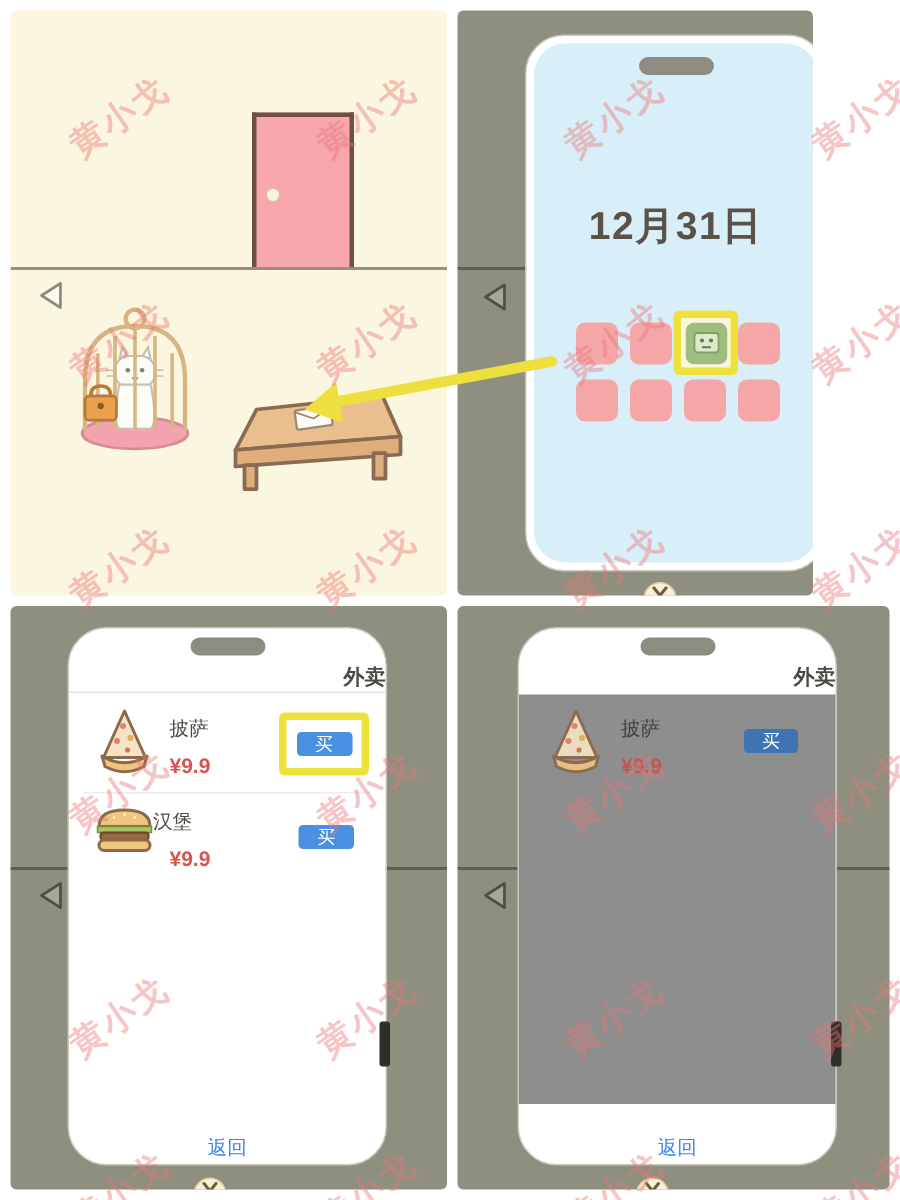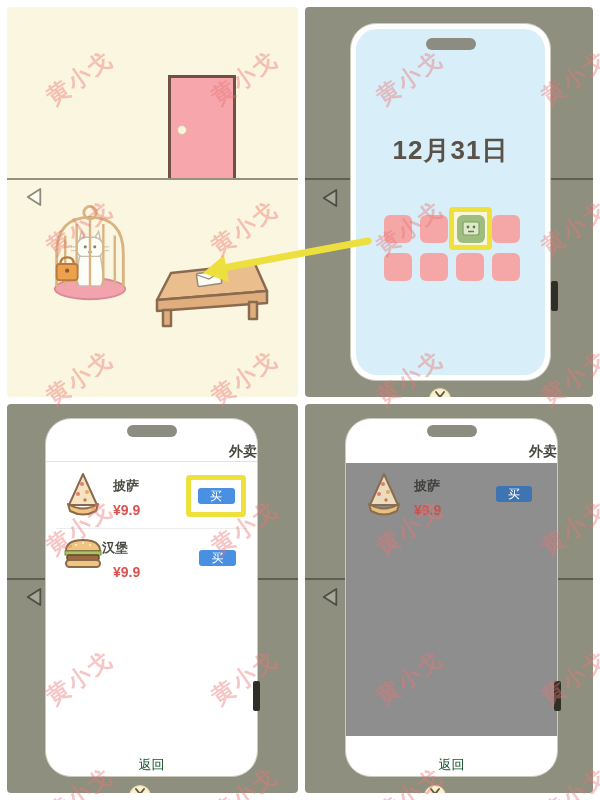--- a/index.html
+++ b/index.html
@@ -1,20 +1,20 @@
 <!DOCTYPE html>
 <html><head>
 <meta charset="utf-8">
 <style>
   html,body{margin:0;padding:0;background:#fff;}
   .canvas{position:relative;width:600px;height:800px;background:#fff;overflow:hidden;
           font-family:"Liberation Sans",sans-serif;}
   .quad{position:absolute;overflow:hidden;border-radius:4px;}
   #q-room{left:7px;top:7px;width:291px;height:390px;background:#FBF6DF;}
-  #q-home{left:305px;top:7px;width:288px;height:390px;background:#8F8F7F;}
+  #q-home{left:305px;top:7px;width:237px;height:390px;background:#8F8F7F;}
   #q-shop{left:7px;top:404px;width:291px;height:389px;background:#8F8F7F;}
   #q-confirm{left:305px;top:404px;width:288px;height:389px;background:#8F8F7F;}
 
   .wall-line{position:absolute;left:0;right:0;height:2px;}
   .wall-cream{background:#98907E;}
   .wall-gray{background:#5E5E52;}
 
   .back-tri{position:absolute;width:18px;height:20px;}
 
   
@@ -38,25 +38,25 @@
   .app-icon{position:absolute;width:28px;height:28px;border-radius:6px;background:#F5A7A7;}
   .hl-box{position:absolute;border:5px solid #EFE13C;box-sizing:border-box;
           display:flex;align-items:center;justify-content:center;}
   .hl-app{left:93px;top:178px;width:43px;height:43px;background:#FAF6DC;border-radius:4px;}
 
   
   .shop-title{position:absolute;left:0;right:0;top:24px;text-align:right;
               font-size:14px;font-weight:bold;color:#4A4A42;}
   .hdr-divider{position:absolute;left:0;right:0;top:42px;height:1px;background:#E3E3E3;}
   .row-divider{position:absolute;left:10px;right:10px;height:1px;background:#EDEDED;}
-  .item-name{position:absolute;font-size:13px;font-weight:bold;color:#4A4A42;}
+  .item-name{position:absolute;font-size:13px;font-weight:normal;color:#4A4A42;}
   .item-price{position:absolute;font-size:14px;font-weight:bold;color:#D9534F;}
   .btn-buy{position:absolute;background:#4A90E2;color:#fff;font-size:12px;border-radius:3px;
            display:flex;align-items:center;justify-content:center;}
-  .back-label{position:absolute;left:0;right:0;text-align:center;font-size:13px;color:#14532d;}
+  .back-label{position:absolute;left:0;right:0;text-align:center;font-size:13px;color:#3b82f6;}
   .food-icon{position:absolute;}
 
   
   .dim-area{position:absolute;left:0;top:44px;right:0;height:273px;background:#8E8E8E;}
   .dim .item-name{color:#3F3F3B;}
   .dim .item-price{color:#C05552;}
   .dim .btn-buy{background:#3F74B3;}
   .dialog{position:absolute;left:17px;top:117px;width:171px;height:97px;background:#fff;
           border-radius:8px;box-shadow:0 1px 4px rgba(0,0,0,.25);}
   .dialog-msg{position:absolute;left:0;right:0;top:17px;text-align:center;font-size:12px;color:#5A5A5A;}

